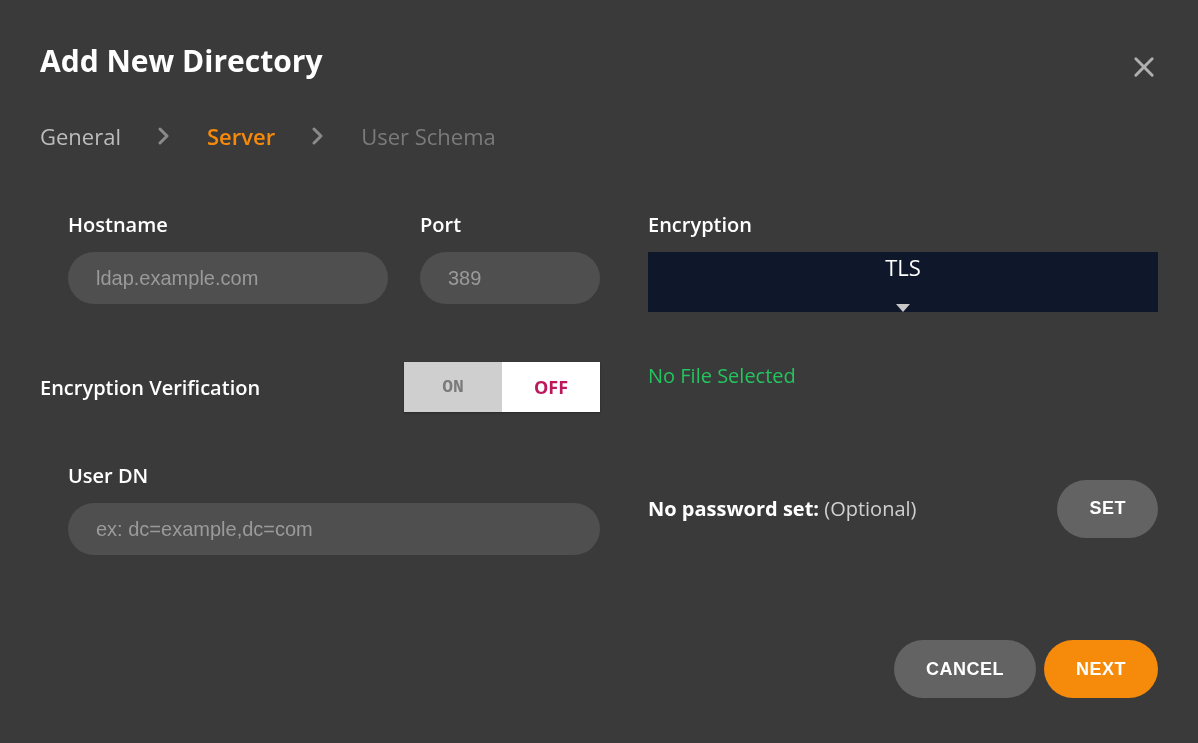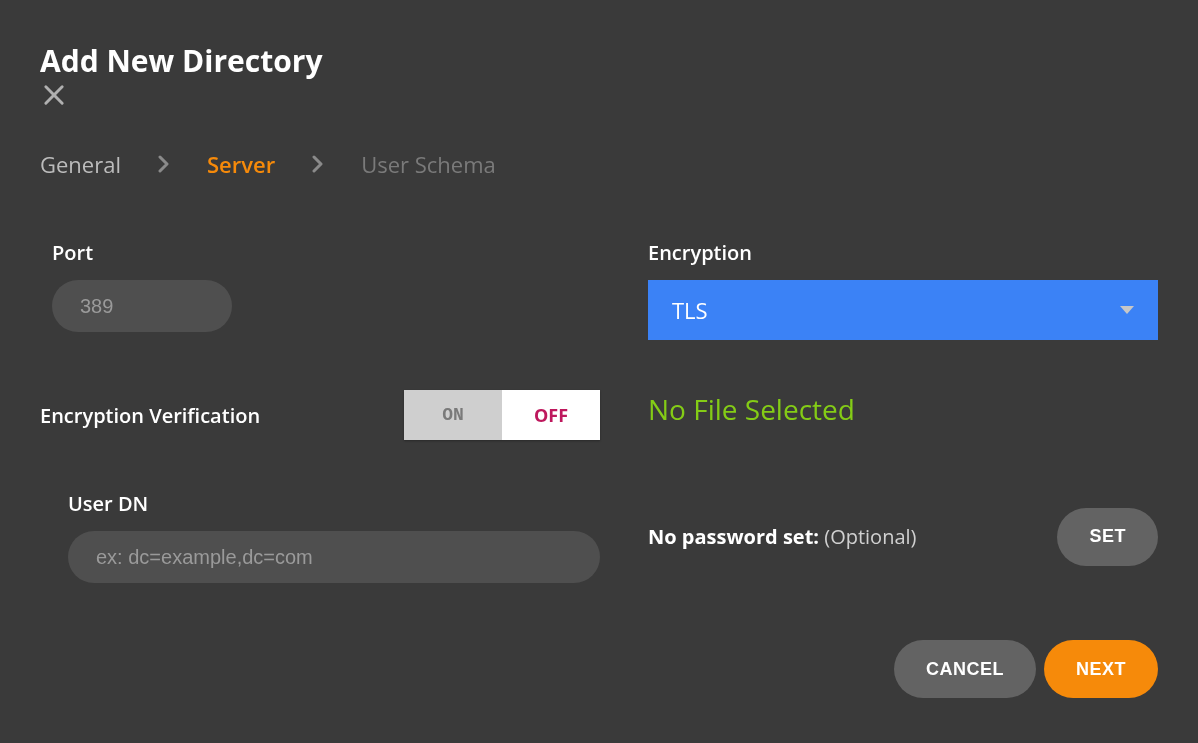--- a/index.html
+++ b/index.html
@@ -25,23 +25,22 @@
   }
   .modal {
     width: 1198px;
     height: 743px;
     background: var(--panel);
     padding: 40px 40px 30px 40px;
     position: relative;
   }
   .header {
     display: flex;
-    align-items: flex-start;
-    justify-content: space-between;
-    flex-direction: column;
+    align-items: flex-end;
+    justify-content: space-between;
   }
   .title {
     font-size: 30px;
     font-weight: 700;
     color: #fff;
     margin: 0;
   }
   .close-btn {
     cursor: pointer;
     color: #b0b0b0;
@@ -96,28 +95,29 @@
     background: var(--input-bg);
     color: #d0d0d0;
     font-size: 20px;
     padding: 0 28px;
     outline: none;
   }
   input[type=text]::placeholder { color: #9a9a9a; }
   .select {
     width: 100%;
     height: 60px;
-    background: #3b82f6;
+    background: #0f172a;
     color: #fff;
     font-size: 22px;
     padding: 0 24px;
     display: flex;
     align-items: center;
     justify-content: space-between;
     cursor: pointer;
+    flex-direction: column;
   }
   .select .tri {
     width: 0; height: 0;
     border-left: 7px solid transparent;
     border-right: 7px solid transparent;
     border-top: 8px solid #c7c7c7;
   }
 
   .cert-row {
     display: flex;
@@ -150,22 +150,22 @@
   .toggle .opt.on  { background: var(--toggle-on-bg); color: #7a7a7a; font-family: Liberation Mono, monospace; }
   .toggle .opt.off { background: var(--toggle-off-bg); color: #be185d; font-weight: 700;}
 
   .cert-file-block .field-label { margin-bottom: 18px; }
   .file-row {
     display: flex;
     align-items: center;
     justify-content: space-between;
   }
   .file-status {
-    font-size: 28px;
-    color: #84cc16;
+    font-size: 20px;
+    color: #22c55e;
   }
 
   .pill-button {
     height: 58px;
     padding: 0 32px;
     border: none;
     border-radius: 30px;
     background: var(--pill-btn);
     color: #fff;
     font-size: 18px;
@@ -227,20 +227,24 @@
       <svg width="12" height="18" viewBox="0 0 12 18" fill="none" stroke="currentColor" stroke-width="3" stroke-linecap="round" stroke-linejoin="round">
           <polyline points="2,2 9,9 2,16"></polyline>
         </svg>
     </span>
     <span class="crumb disabled">User Schema</span>
   </div>
 
   <div class="form-area">
 
     <div class="row1-left">
+      <div class="col-host">
+        <div class="field-label">Hostname</div>
+        <input type="text" placeholder="ldap.example.com" style="">
+      </div>
       <div class="col-port">
         <div class="field-label">Port</div>
         <input type="text" placeholder="389" style="">
       </div>
     </div>
 
     <div>
       <div class="field-label">Encryption</div>
       <div class="select">
         <span>TLS</span>

